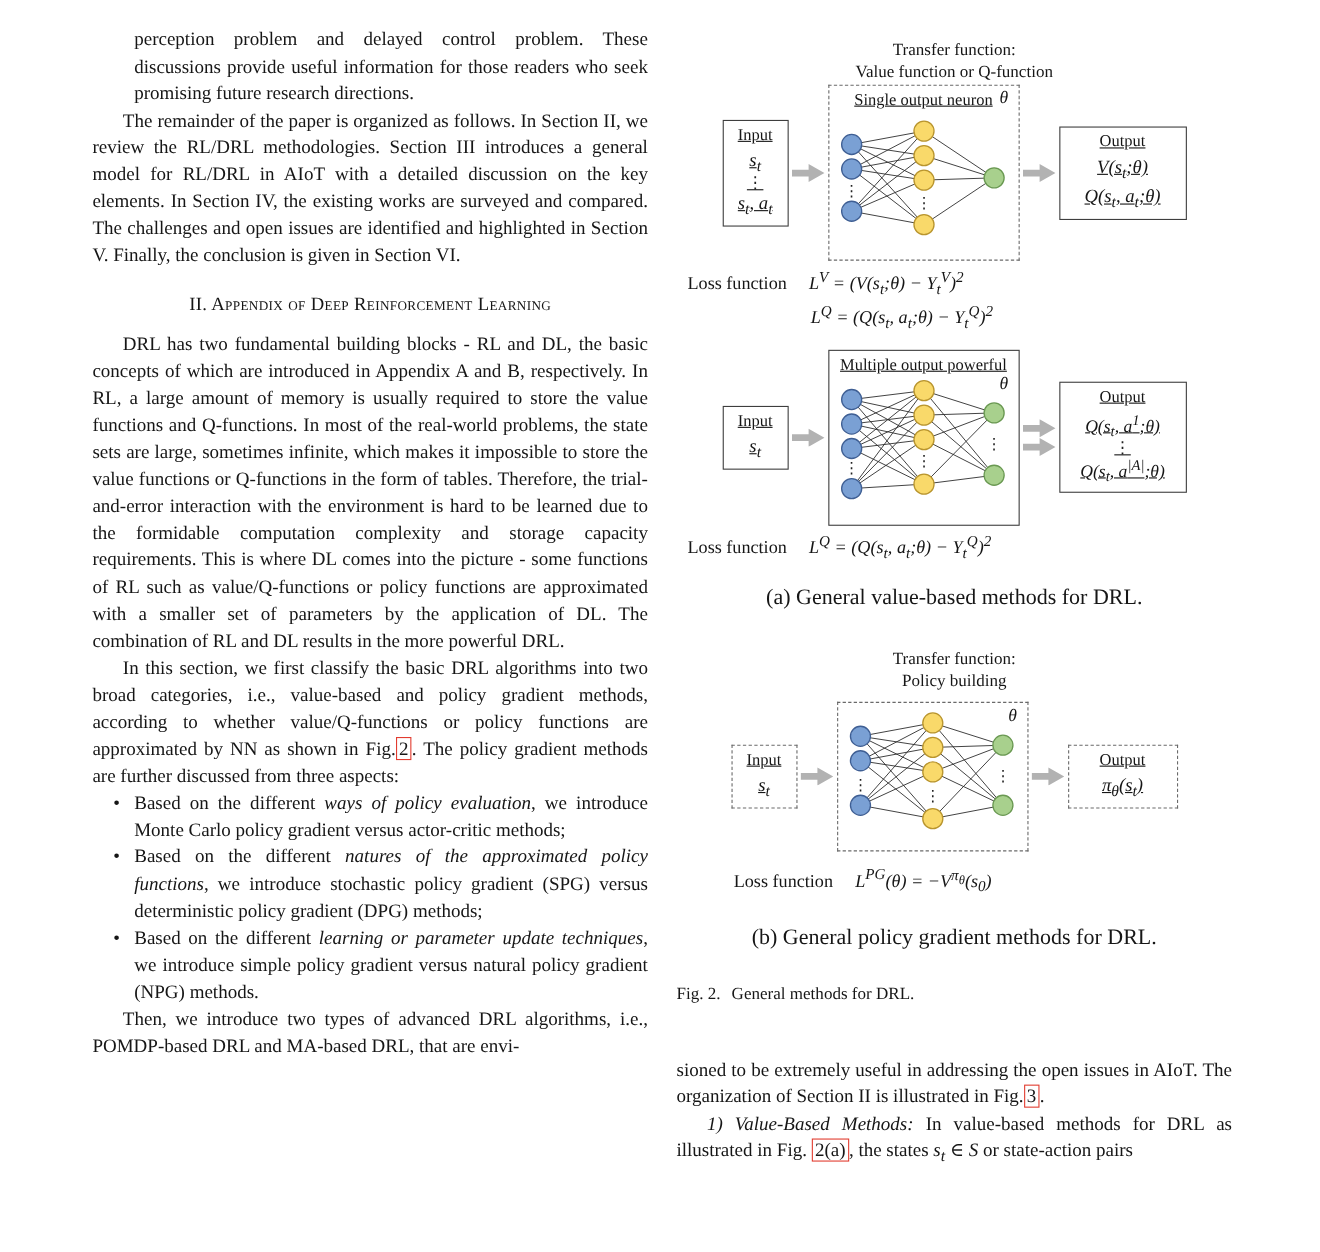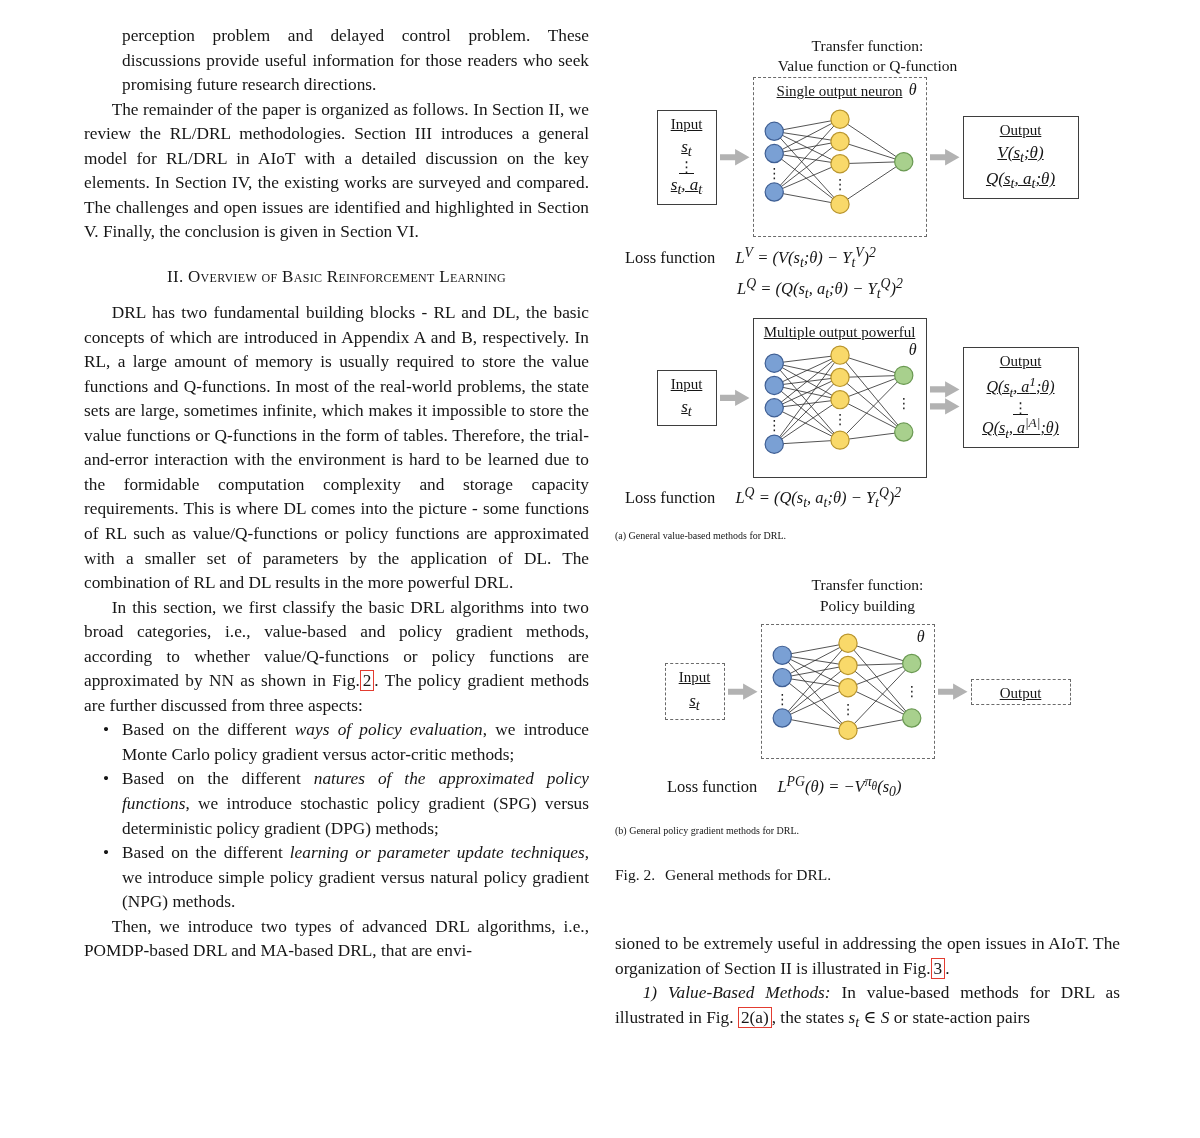--- a/index.html
+++ b/index.html
@@ -49,21 +49,21 @@
   .arrow-col .block-arrow { margin:0 3px; }
   .vdots { font-size:15px; line-height:0.8; color:#222; }
   .mi.big { font-size:17px; }
   .mi.out-eq { font-size:16px; }
 
   .loss { font-size:16.5px; margin:9px 0 0 10px; text-align:left; }
   .loss .loss-label { font-style:normal; margin-right:16px; }
   .loss.loss-cont { margin-left:122px; margin-top:1px; }
   .loss.loss-b { margin-left:52px; }
 
-  .subcaption { text-align:left; font-size:10px; margin-top:16px; font-style:normal; }
+  .subcaption { text-align:center; font-size:20px; margin-top:16px; font-style:normal; }
   .subfig-b { margin-top:32px; }
   .figcaption { text-align:left; font-size:15.5px; margin-top:26px; }
   .figcaption .gap { display:inline-block; width:10px; }
 
   
   .net line { stroke:#2b2b2b; stroke-width:0.8; }
   .nb { fill:#7aa0d4; stroke:#3f5f94; stroke-width:1.2; }
   .ny { fill:#f9d96a; stroke:#b9952e; stroke-width:1.2; }
   .ng { fill:#a8d08d; stroke:#6a9952; stroke-width:1.2; }
   .nd { font-size:14px; fill:#222; text-anchor:middle; font-family:"Liberation Serif",serif; }
@@ -73,21 +73,21 @@
   .sub-heading { font-weight:normal; font-style:italic; font-size:17.3px; margin:27px 0 15px; text-align:left; }
 </style>
 </head>
 <body>
 
 <div class="page">
 
   <div class="col col-left">
     <p class="cont-item">perception problem and delayed control problem. These discussions provide useful information for those readers who seek promising future research directions.</p>
     <p class="para">The remainder of the paper is organized as follows. In Section II, we review the RL/DRL methodologies. Section III introduces a general model for RL/DRL in AIoT with a detailed discussion on the key elements. In Section IV, the existing works are surveyed and compared. The challenges and open issues are identified and highlighted in Section V. Finally, the conclusion is given in Section VI.</p>
-    <h2 class="sec-heading">II. Overview of Basic Reinforcement Learning</h2>
+    <h2 class="sec-heading">II. Appendix of Deep Reinforcement Learning</h2>
     <p class="para">DRL has two fundamental building blocks - RL and DL, the basic concepts of which are introduced in Appendix A and B, respectively. In RL, a large amount of memory is usually required to store the value functions and Q-functions. In most of the real-world problems, the state sets are large, sometimes infinite, which makes it impossible to store the value functions or Q-functions in the form of tables. Therefore, the trial-and-error interaction with the environment is hard to be learned due to the formidable computation complexity and storage capacity requirements. This is where DL comes into the picture - some functions of RL such as value/Q-functions or policy functions are approximated with a smaller set of parameters by the application of DL. The combination of RL and DL results in the more powerful DRL.</p>
     <p class="para">In this section, we first classify the basic DRL algorithms into two broad categories, i.e., value-based and policy gradient methods, according to whether value/Q-functions or policy functions are approximated by NN as shown in Fig.<span class="refbox">2</span>. The policy gradient methods are further discussed from three aspects:</p>
     <ul class="bullets">
       <li>Based on the different <i>ways of policy evaluation</i>, we introduce Monte Carlo policy gradient versus actor-critic methods;</li>
       <li>Based on the different <i>natures of the approximated policy functions</i>, we introduce stochastic policy gradient (SPG) versus deterministic policy gradient (DPG) methods;</li>
       <li>Based on the different <i>learning or parameter update techniques</i>, we introduce simple policy gradient versus natural policy gradient (NPG) methods.</li>
     </ul>
     <p class="para">Then, we introduce two types of advanced DRL algorithms, i.e., POMDP-based DRL and MA-based DRL, that are envi-</p>
   </div>
 
@@ -305,20 +305,23 @@
                   <circle class="ng" cx="148" cy="92" r="9"></circle>
               </g>
               <text class="nd" x="20" y="78">⋮</text>
               <text class="nd" x="85" y="88">⋮</text>
               <text class="nd" x="148" y="70">⋮</text>
             </svg>
           </div>
           <div class="block-arrow"></div>
           <div class="vbox dashedb outbox" style="width:100px;">
             <div class="box-label">Output</div>
+            <div class="box-body">
+              <div class="mi big">π<sub>θ</sub>(s<sub>t</sub>)</div>
+            </div>
           </div>
         </div>
 
         <div class="loss loss-b">
           <span class="loss-label">Loss function</span>
           <span class="mi">L<sup>PG</sup>(θ) = −V<sup>π<sub>θ</sub></sup>(s<sub>0</sub>)</span>
         </div>
 
         <div class="subcaption" style="margin-top:22px;">(b) General policy gradient methods for DRL.</div>
       </div>

